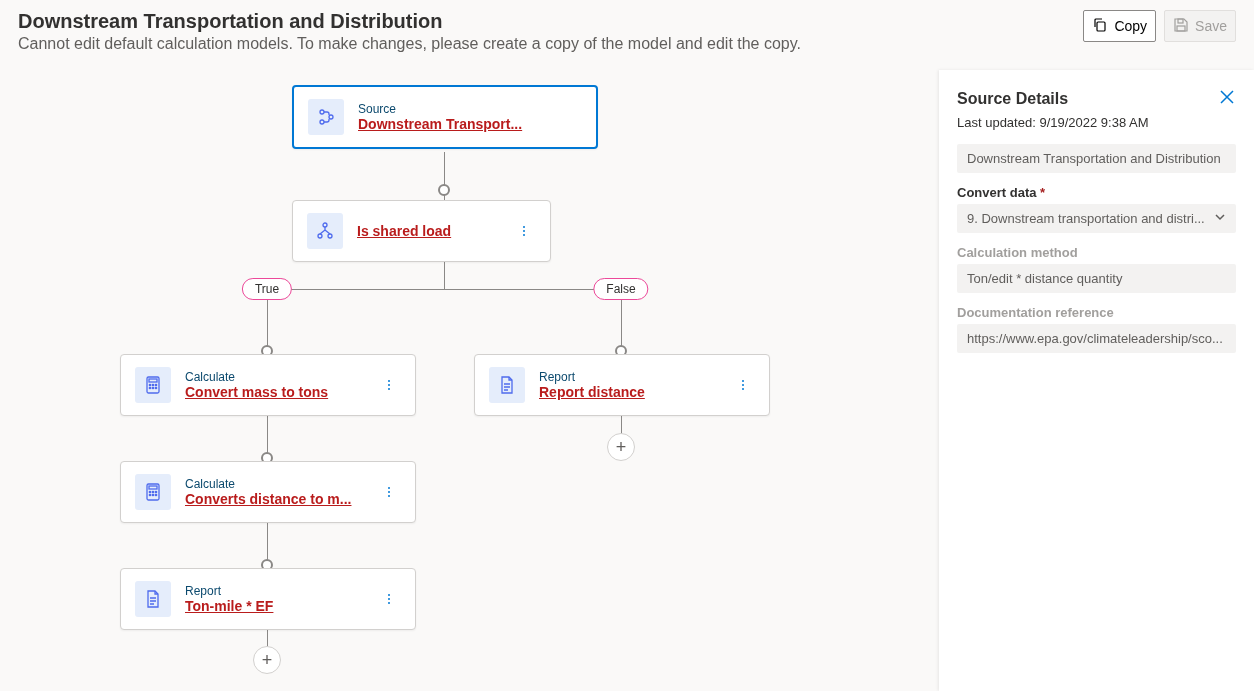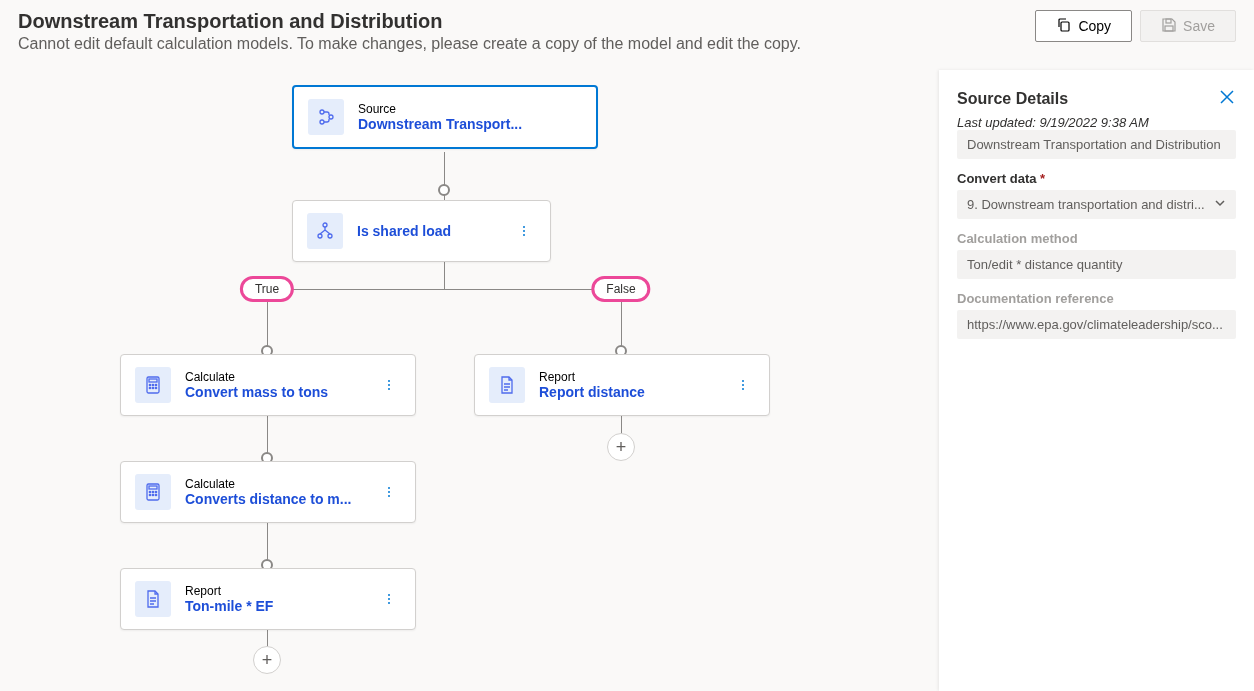--- a/index.html
+++ b/index.html
@@ -31,21 +31,21 @@
       color: #605e5c;
     }
     .header-buttons {
       display: flex;
       gap: 8px;
     }
     .btn {
       display: flex;
       align-items: center;
       gap: 6px;
-      padding: 6px 20px;
+      padding: 6px 8px;
       border: 1px solid #8a8886;
       background: #fff;
       border-radius: 2px;
       font-size: 14px;
       cursor: pointer;
       height: 32px;
     }
     .btn.disabled {
       color: #a19f9d;
       border-color: #e1dfdd;
@@ -85,30 +85,31 @@
       border-radius: 3px;
       display: flex;
       align-items: center;
       justify-content: center;
       flex-shrink: 0;
     }
     .node-icon svg { width: 20px; height: 20px; }
     .node-text { flex: 1; min-width: 0; }
     .node-type {
       font-size: 12px;
-      color: #000000;
+      color: #0c4a6e;
       margin-bottom: 0px;
     }
     .node-title {
       font-size: 14px;
       font-weight: 600;
-      color: #1d4ed8;
+      color: #b91c1c;
       white-space: nowrap;
       overflow: hidden;
       text-overflow: ellipsis;
+      text-decoration: underline;
     }
     .node-more {
       width: 24px;
       display: flex;
       align-items: center;
       justify-content: center;
       color: #0078d4;
     }
     .node-more svg { width: 14px; height: 14px; }
 
@@ -139,21 +140,21 @@
       justify-content: center;
       color: #605e5c;
       font-size: 18px;
       line-height: 1;
     }
 
     
     .branch-label {
       position: absolute;
       background: #fff;
-      border: 3px solid #ec4899;
+      border: 1px solid #ec4899;
       border-radius: 14px;
       padding: 3px 12px;
       font-size: 12px;
       transform: translate(-50%, -50%);
     }
 
     
     .panel {
       position: absolute;
       top: 70px;
@@ -175,21 +176,21 @@
       font-weight: 600;
     }
     .panel-close {
       color: #0078d4;
       cursor: pointer;
     }
     .panel-close svg { width: 18px; height: 18px; }
     .panel-updated {
       font-size: 13px;
       color: #323130;
-      font-style: italic;
+      margin-bottom: 14px;
     }
     .field-label {
       font-size: 13px;
       font-weight: 600;
       color: #a19f9d;
       margin-bottom: 4px;
     }
     .field-label.dark { color: #323130; }
     .req { color: #a52121; }
     .field-input {

